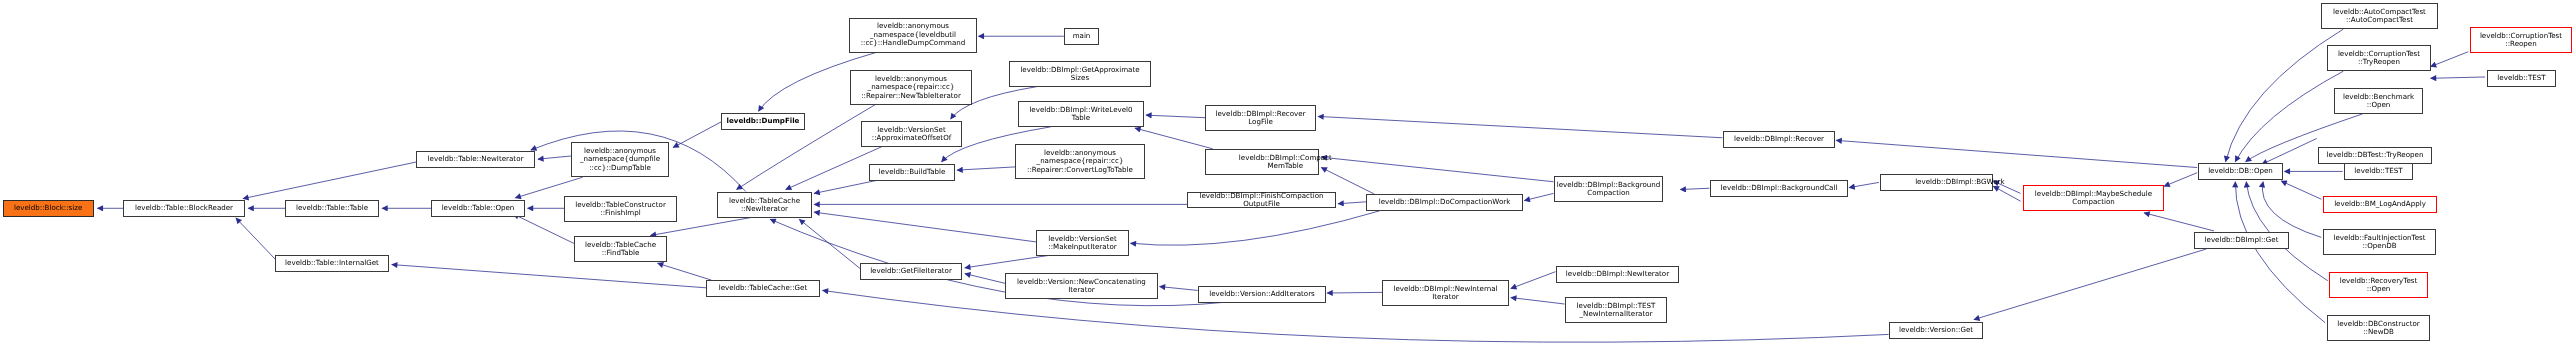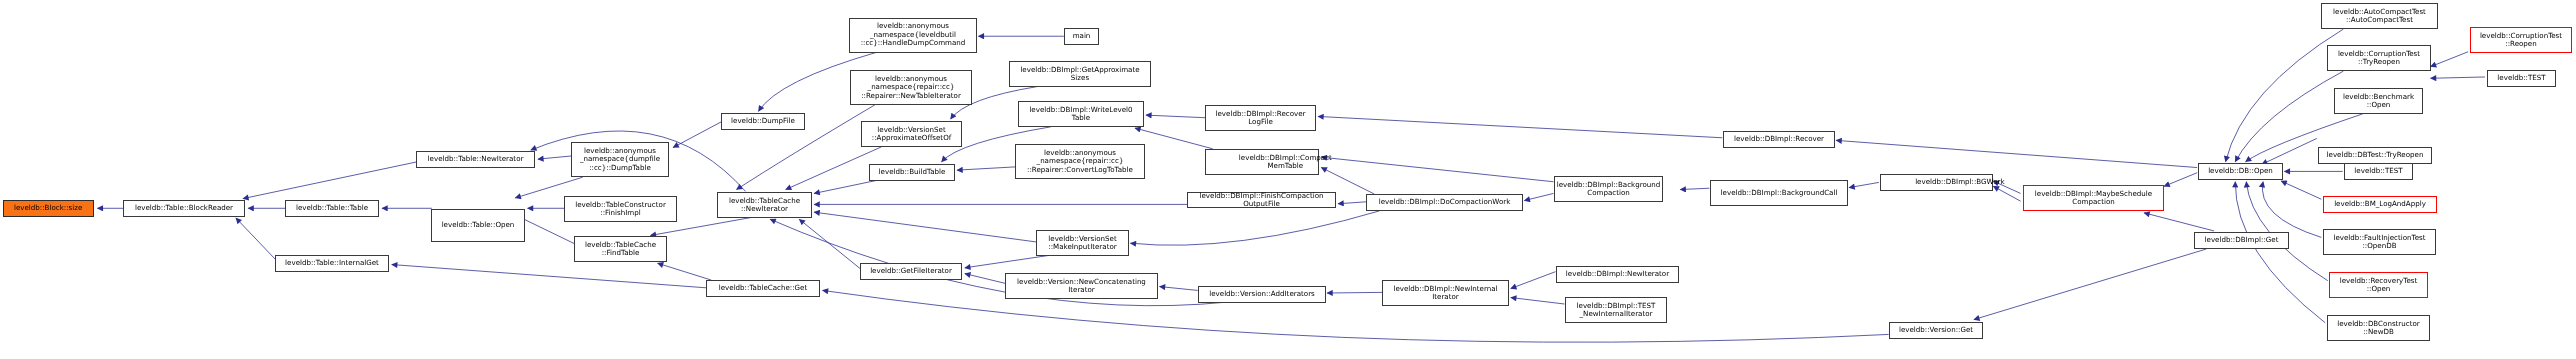--- a/index.html
+++ b/index.html
@@ -100,29 +100,29 @@
         <path d="M 3596 434 Q 3478 360 3470 281" fill="none" stroke="#2b2e8f" stroke-width="1.2" marker-end="url(#arr)"></path>
         <path d="M 3592 499 Q 3452 390 3453 281" fill="none" stroke="#2b2e8f" stroke-width="1.2" marker-end="url(#arr)"></path>
       </g>
   </svg>
 
 <div class="node gray" title="leveldb::Block::size" style="left: 2.6px; top: 200px; width: 91px; height: 17px;">leveldb::Block::size</div>
     <div class="node" title="leveldb::Table::BlockReader" style="left: 123px; top: 200px; width: 122px; height: 17px;">leveldb::Table::BlockReader</div>
     <div class="node" title="leveldb::Table::Table" style="left: 285px; top: 200px; width: 94px; height: 17px;">leveldb::Table::Table</div>
     <div class="node" title="leveldb::Table::InternalGet" style="left: 275px; top: 255px; width: 114px; height: 17px;">leveldb::Table::InternalGet</div>
     <div class="node" title="leveldb::Table::NewIterator" style="left: 416px; top: 151px; width: 119px; height: 17px;">leveldb::Table::NewIterator</div>
-    <div class="node" title="leveldb::Table::Open" style="left: 431px; top: 200px; width: 94px; height: 33px; margin-top: 9px;">leveldb::Table::Open</div>
+    <div class="node" title="leveldb::Table::Open" style="left: 431px; top: 200px; width: 94px; height: 17px;">leveldb::Table::Open</div>
     <div class="node" title="leveldb::anonymous_namespace{dumpfile::cc}::DumpTable" style="left: 571px; top: 142px; width: 98px; height: 35px;">leveldb::anonymous
 _namespace{dumpfile
 ::cc}::DumpTable</div>
     <div class="node" title="leveldb::TableConstructor::FinishImpl" style="left: 564px; top: 196px; width: 113px; height: 26px;">leveldb::TableConstructor
 ::FinishImpl</div>
     <div class="node" title="leveldb::TableCache::FindTable" style="left: 574px; top: 236px; width: 93px; height: 26px;">leveldb::TableCache
 ::FindTable</div>
-    <div class="node" title="leveldb::DumpFile" style="left: 721px; top: 113px; width: 84px; height: 17px;">leveldb::DumpFile</div>
+    <div class="node" title="leveldb::DumpFile" style="left: 721px; top: 113px; width: 84px; height: 17px; font-weight: bold;">leveldb::DumpFile</div>
     <div class="node" title="leveldb::TableCache::NewIterator" style="left: 717px; top: 192px; width: 95px; height: 26px;">leveldb::TableCache
 ::NewIterator</div>
     <div class="node" title="leveldb::TableCache::Get" style="left: 706px; top: 280px; width: 114px; height: 17px;">leveldb::TableCache::Get</div>
     <div class="node" title="leveldb::anonymous_namespace{leveldbutil::cc}::HandleDumpCommand" style="left: 849px; top: 17.5px; width: 128px; height: 35px;">leveldb::anonymous
 _namespace{leveldbutil
 ::cc}::HandleDumpCommand</div>
     <div class="node" title="main" style="left: 1064px; top: 28px; width: 35px; height: 17px;">main</div>
     <div class="node" title="leveldb::anonymous_namespace{repair::cc}::Repairer::NewTableIterator" style="left: 850px; top: 70px; width: 122px; height: 35px;">leveldb::anonymous
 _namespace{repair::cc}
 ::Repairer::NewTableIterator</div>
@@ -151,21 +151,21 @@
     <div class="node" title="leveldb::DBImpl::NewInternalIterator" style="left: 1382px; top: 280px; width: 127px; height: 26px;">leveldb::DBImpl::NewInternal
 Iterator</div>
     <div class="node" title="leveldb::DBImpl::NewIterator" style="left: 1556px; top: 266px; width: 123px; height: 17px;">leveldb::DBImpl::NewIterator</div>
     <div class="node" title="leveldb::DBImpl::TEST_NewInternalIterator" style="left: 1565px; top: 297px; width: 102px; height: 26px;">leveldb::DBImpl::TEST
 _NewInternalIterator</div>
     <div class="node" title="leveldb::Version::Get" style="left: 1889px; top: 322px; width: 94px; height: 17px;">leveldb::Version::Get</div>
     <div class="node" title="leveldb::DBImpl::DoCompactionWork" style="left: 1366px; top: 194px; width: 157px; height: 17px;">leveldb::DBImpl::DoCompactionWork</div>
     <div class="node" title="leveldb::DBImpl::BackgroundCompaction" style="left: 1554px; top: 176px; width: 109px; height: 26px;">leveldb::DBImpl::Background
 Compaction</div>
     <div class="node" title="leveldb::DBImpl::Recover" style="left: 1723px; top: 131px; width: 112px; height: 17px;">leveldb::DBImpl::Recover</div>
-    <div class="node" title="leveldb::DBImpl::BackgroundCall" style="left: 1710px; top: 180px; width: 138px; height: 26px;">leveldb::DBImpl::BackgroundCall</div>
+    <div class="node" title="leveldb::DBImpl::BackgroundCall" style="left: 1710px; top: 180px; width: 138px; height: 17px;">leveldb::DBImpl::BackgroundCall</div>
     <div class="node" title="leveldb::DBImpl::BGWork" style="left: 1880px; top: 174px; width: 113px; height: 17px; padding-left: 48px;">leveldb::DBImpl::BGWork</div>
     <div class="node red" title="leveldb::DBImpl::MaybeScheduleCompaction" style="left: 2023px; top: 185px; width: 141px; height: 26px;">leveldb::DBImpl::MaybeSchedule
 Compaction</div>
     <div class="node" title="leveldb::DB::Open" style="left: 2198px; top: 163px; width: 85px; height: 17px;">leveldb::DB::Open</div>
     <div class="node" title="leveldb::DBImpl::Get" style="left: 2194px; top: 232px; width: 95px; height: 17px;">leveldb::DBImpl::Get</div>
     <div class="node" title="leveldb::AutoCompactTest::AutoCompactTest" style="left: 2321px; top: 3.2px; width: 117px; height: 26px;">leveldb::AutoCompactTest
 ::AutoCompactTest</div>
     <div class="node red" title="leveldb::CorruptionTest::Reopen" style="left: 2470px; top: 27px; width: 102px; height: 26px;">leveldb::CorruptionTest
 ::Reopen</div>
     <div class="node" title="leveldb::CorruptionTest::TryReopen" style="left: 2327px; top: 45px; width: 104px; height: 26px;">leveldb::CorruptionTest

